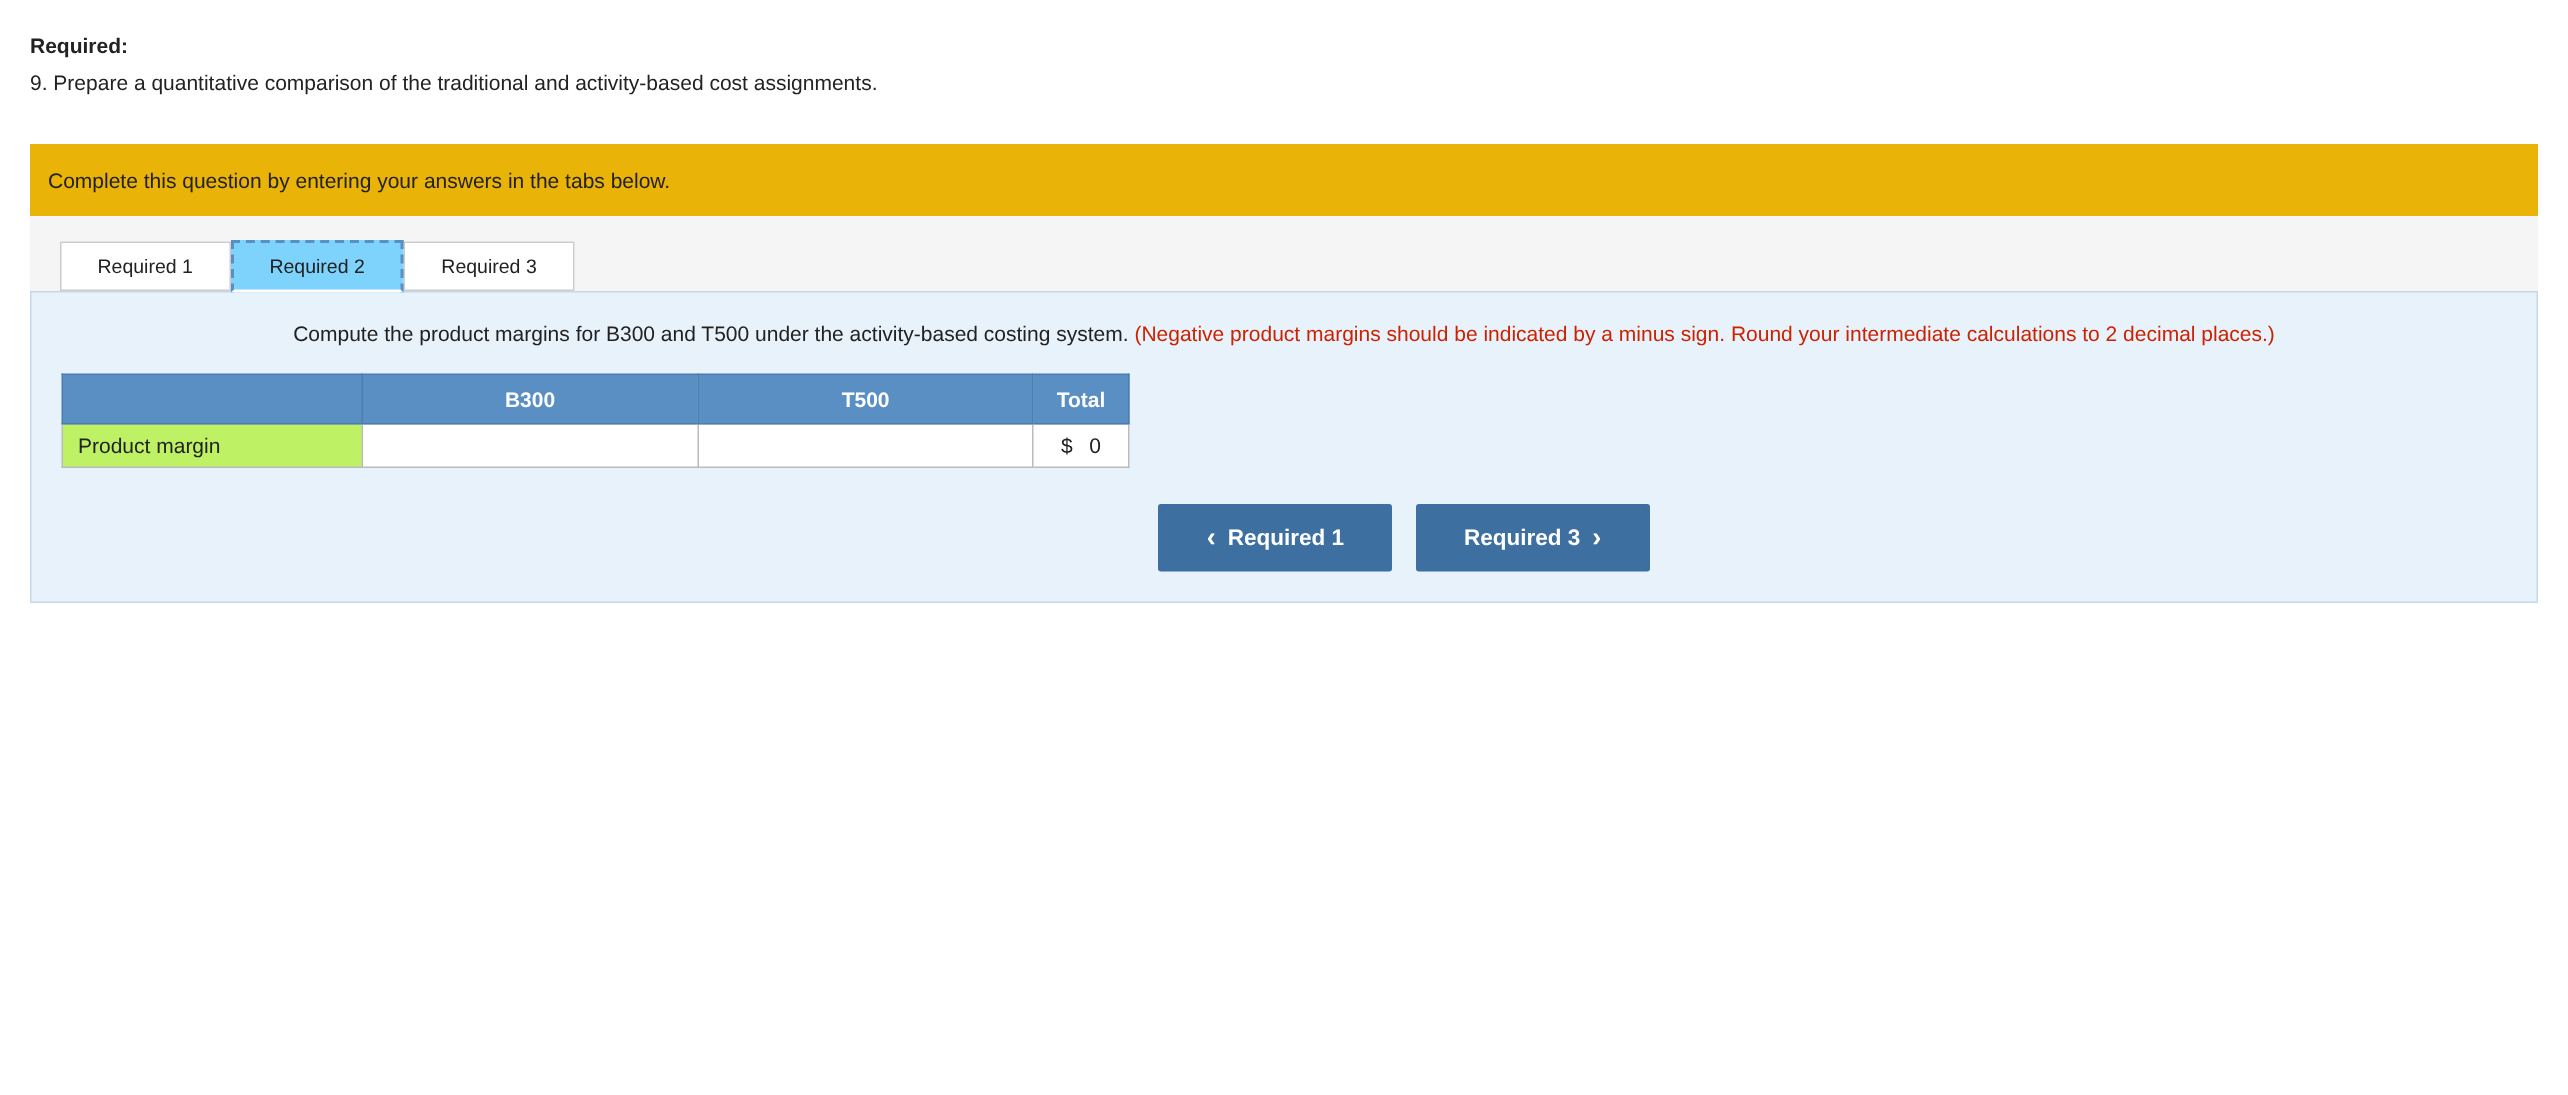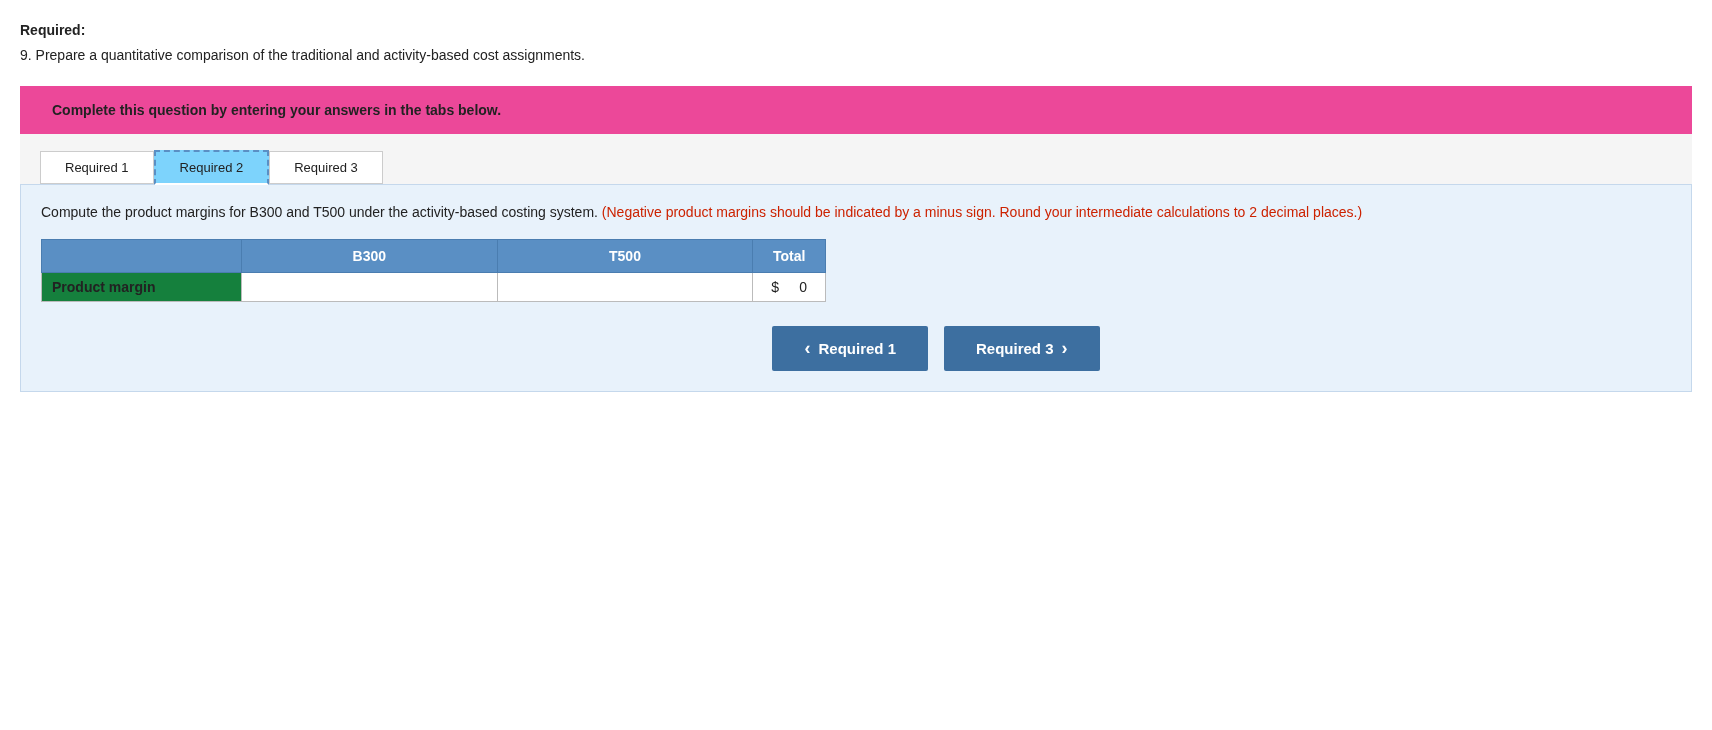--- a/index.html
+++ b/index.html
@@ -16,38 +16,38 @@
       width: 1712px;
       min-height: 730px;
     }
 
     .page-container {
       padding: 20px 20px 20px 20px;
       max-width: 1712px;
     }
 
     .instructions {
-      margin-bottom: 20px;
+      margin-bottom: 30px;
     }
 
     .instructions p {
       margin-bottom: 4px;
       font-size: 14px;
       line-height: 1.5;
     }
 
     .instructions .bold-label {
       font-weight: bold;
     }
 
     .gray-banner {
-      background: #ec4899;
-      padding: 16px 32px;
+      background: #eab308;
+      padding: 16px 12px;
       margin-bottom: 0px;
-      font-weight: bold;
+      font-weight: normal;
       font-size: 14px;
       color: #222;
     }
 
     .tabs-area {
       background: #f5f5f5;
       padding: 16px 20px 0 20px;
       border-bottom: none;
     }
 
@@ -86,29 +86,30 @@
       border: 1px solid #c5d8ec;
       padding: 16px 20px 20px 20px;
       margin-top: 0;
     }
 
     .content-description {
       font-size: 14px;
       margin-bottom: 16px;
       line-height: 1.6;
       color: #222;
+      text-align: center;
     }
 
     .content-description .red-text {
       color: #cc2200;
     }
 
     .data-table {
       border-collapse: collapse;
-      width: 785px;
+      width: 712px;
       margin-bottom: 24px;
     }
 
     .data-table thead tr th {
       background: #5a8fc4;
       color: #fff;
       font-weight: bold;
       text-align: center;
       padding: 8px 12px;
       border: 1px solid #4a7db0;
@@ -122,22 +123,22 @@
     }
 
     .data-table tbody tr td {
       border: 1px solid #bbb;
       padding: 6px 10px;
       background: #fff;
       font-size: 14px;
     }
 
     .data-table tbody tr td:first-child {
-      background: #15803d;
-      font-weight: bold;
+      background: #bef264;
+      font-weight: normal;
     }
 
     .data-table tbody tr td.input-cell {
       padding: 0;
     }
 
     .data-table tbody tr td.input-cell input {
       width: 100%;
       border: none;
       outline: none;

